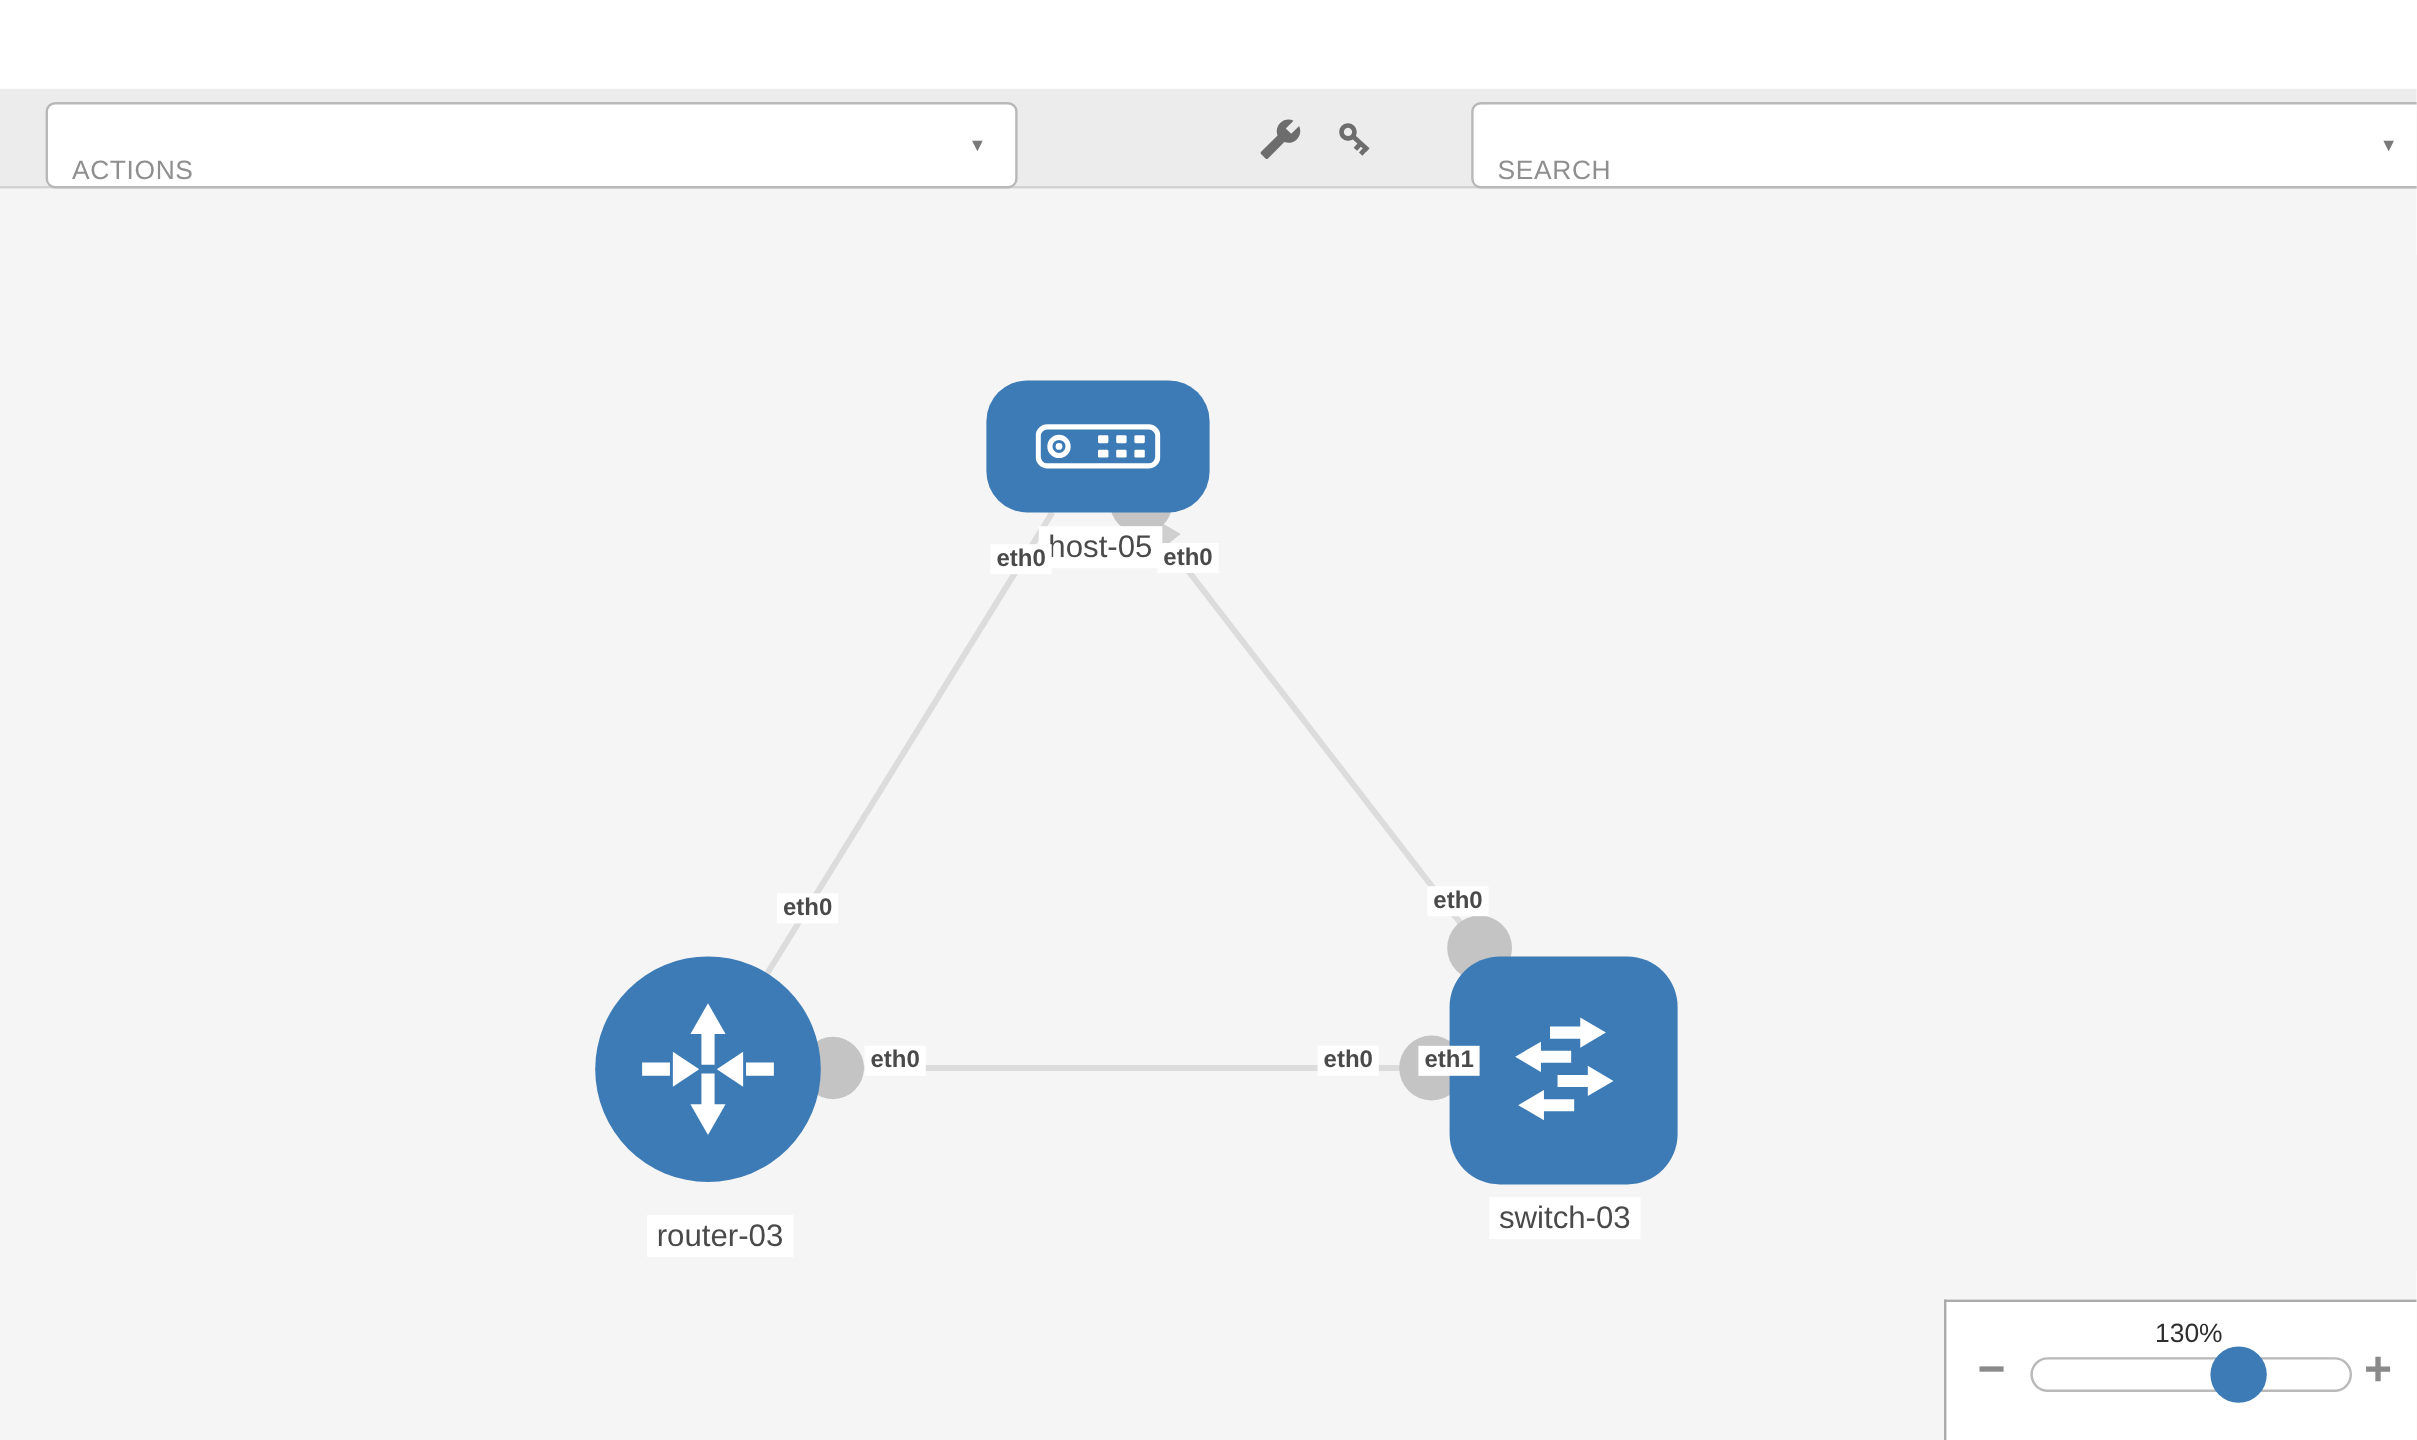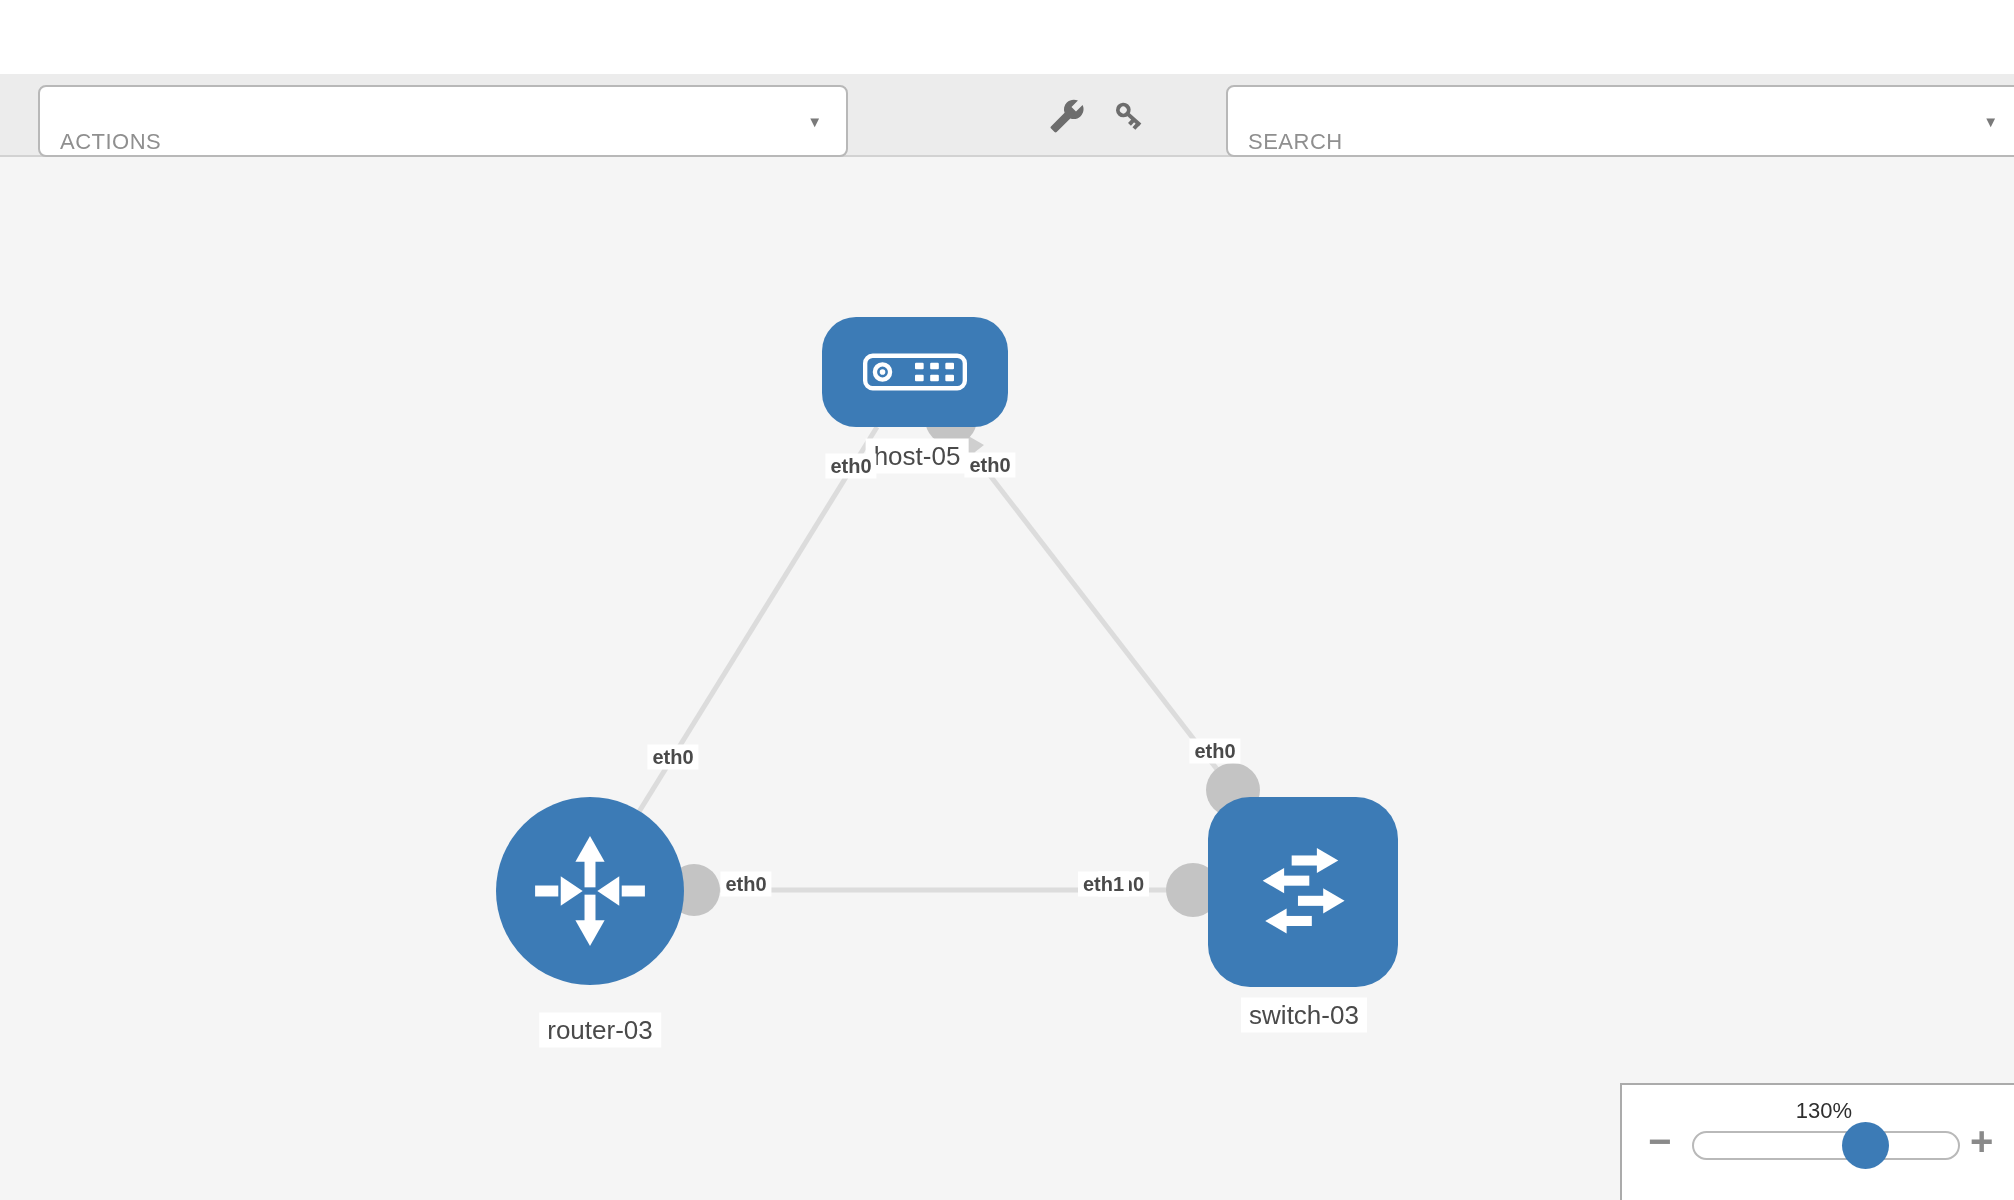--- a/index.html
+++ b/index.html
@@ -49,21 +49,21 @@
   .ilabel-left { transform:translateY(-50%); }
   .lab-host    { left:917px;  top:456px; }
   .lab-router  { left:600px;  top:1030px; }
   .lab-switch  { left:1304px; top:1015px; }
   .if-hr-host   { left:851px;  top:466px; }
   .if-hr-router { left:673px;  top:757px; }
   .if-hs-host   { left:990px;  top:465px; }
   .if-hs-switch { left:1215px; top:751px; }
   .if-rs-router { left:746px;  top:884px; }
   .if-rs-back   { left:1098px; top:884px; z-index:4; }
-  .if-rs-front  { left:1078px; top:884px; z-index:5; }
+  .if-rs-front  { left:1182px; top:884px; z-index:5; }
 
   
   .zoom-panel { position:absolute; left:1620px; top:1083px; width:394px; height:142px; background:#fff;
                 border-left:2px solid #ababab; border-top:2px solid #ababab; z-index:10; }
   .zoom-value { position:absolute; left:137px; top:13px; width:130px; text-align:center;
                 font-size:22px; color:#2e2e2e; }
   .zoom-minus, .zoom-plus { position:absolute; top:36px; font-size:40px; font-weight:bold;
                 color:#8a8a8a; line-height:40px; cursor:pointer; }
   .zoom-minus { left:26px; }
   .zoom-plus  { left:348px; }

